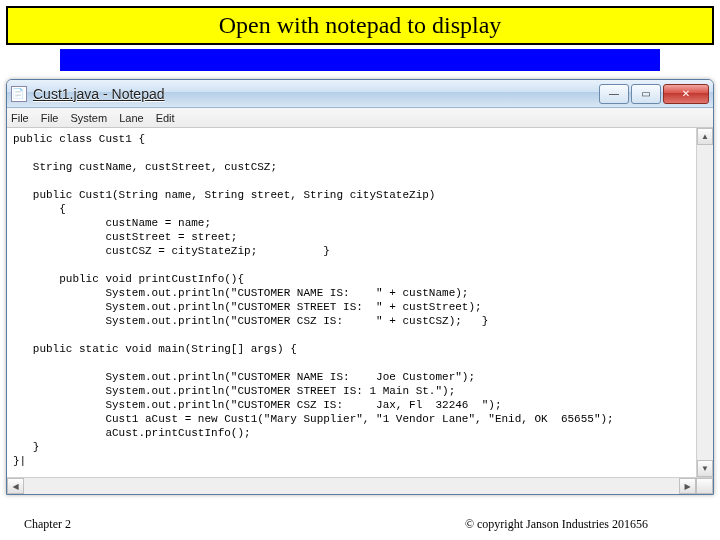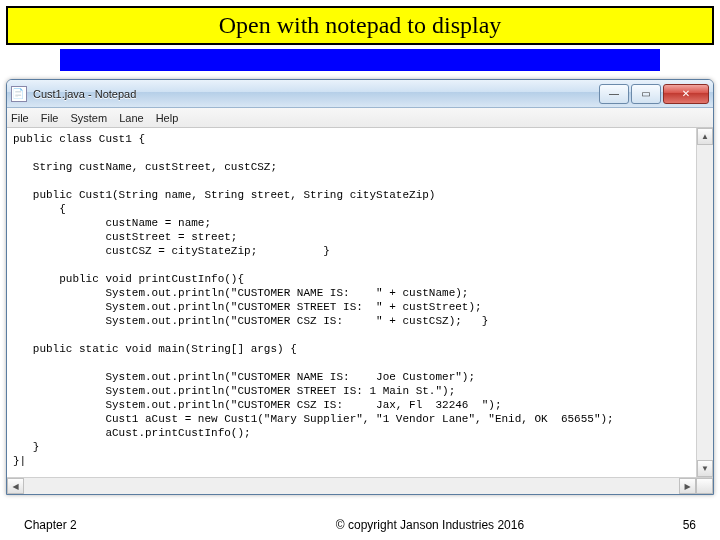--- a/index.html
+++ b/index.html
@@ -47,24 +47,25 @@
     width: 16px; height: 16px;
     background: #fff;
     border: 1px solid #88a;
     margin-right: 6px;
     font-size: 10px;
     line-height: 14px;
     text-align: center;
     color: #456;
   }
   .title-text {
-    font-size: 11px;
+    font-size: 14px;
     color: #222;
     text-shadow: 0 1px 0 #fff;
     flex: 1;
+    text-decoration: underline;
   }
   .win-btns {
     display: flex;
     gap: 0;
   }
   .win-btn {
     width: 30px; height: 20px;
     border: 1px solid #6b8aaa;
     border-radius: 3px;
     margin-left: 2px;
@@ -140,27 +141,27 @@
     width:17px;
     background: linear-gradient(to bottom,#fdfdfd,#e2e2e2);
     border:1px solid #c0c0c0;
   }
   .footer {
     position: absolute;
     bottom: 8px;
     left: 0; right: 0;
     display: flex;
     font-size: 12px;
-    font-family: Liberation Sans, sans-serif;
+    font-family: Liberation Serif, serif;
     color: #000;
     padding: 0 24px;
   }
   .footer .left { flex: 0 0 200px; }
-  .footer .center { flex: 1; text-align: center; }
-  .footer .right { flex: 0 0 60px; text-align: right; }
+  .footer .center { flex: 1; text-align: right; }
+  .footer .right { flex: 0 0 60px; }
 </style>
 </head>
 <body>
 
 <div class="banner">Open with notepad to display</div>
 <div class="blue-strip"></div>
 
 <div class="win7">
   <div class="titlebar">
     <div class="app-icon">📄</div>
@@ -170,21 +171,21 @@
       <div class="win-btn">▭</div>
       <div class="win-btn close">✕</div>
     </div>
   </div>
 
   <div class="menubar">
     <span>File</span>
     <span>File</span>
     <span>System</span>
     <span>Lane</span>
-    <span>Help</span>
+    <span>Edit</span>
   </div>
 
   <div class="editor-wrap">
     <div class="editor">public class Cust1 {
 
    String custName, custStreet, custCSZ;
 
    public Cust1(String name, String street, String cityStateZip)
        {
               custName = name;

